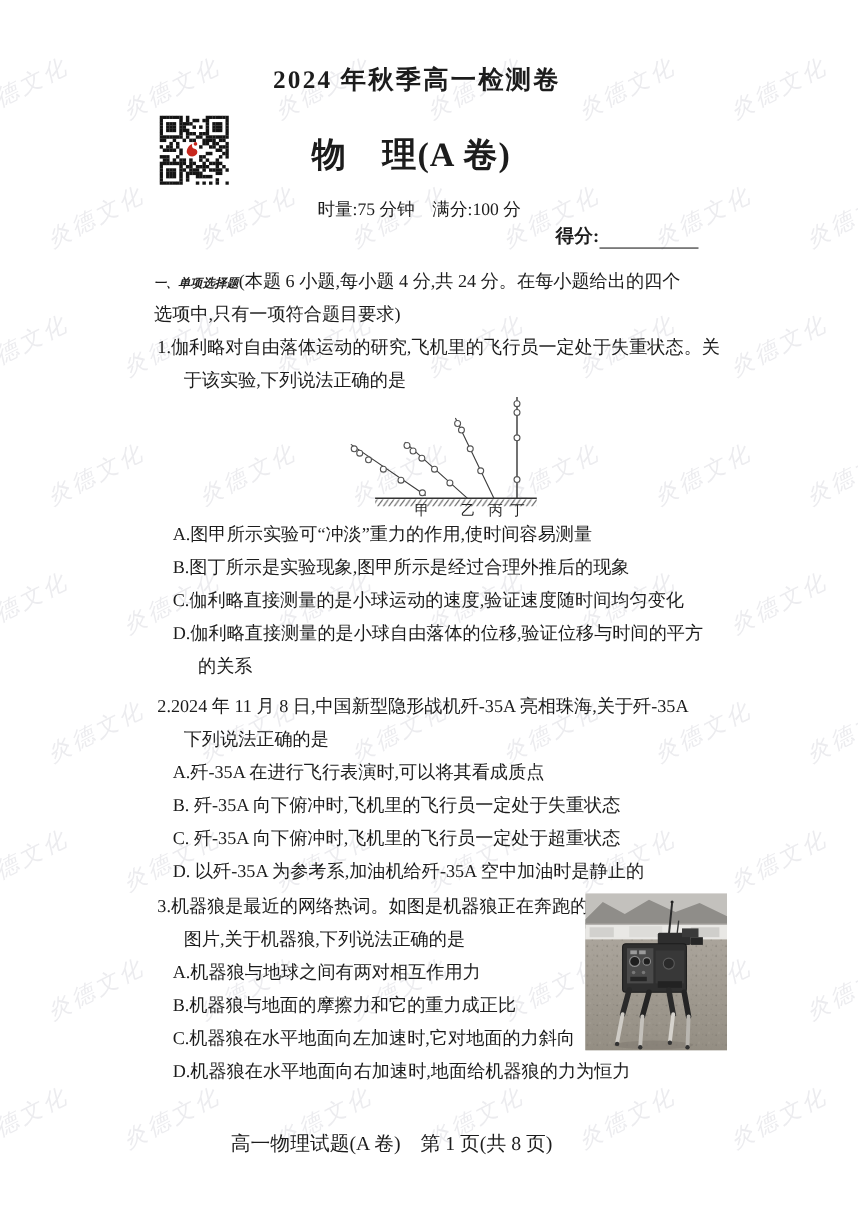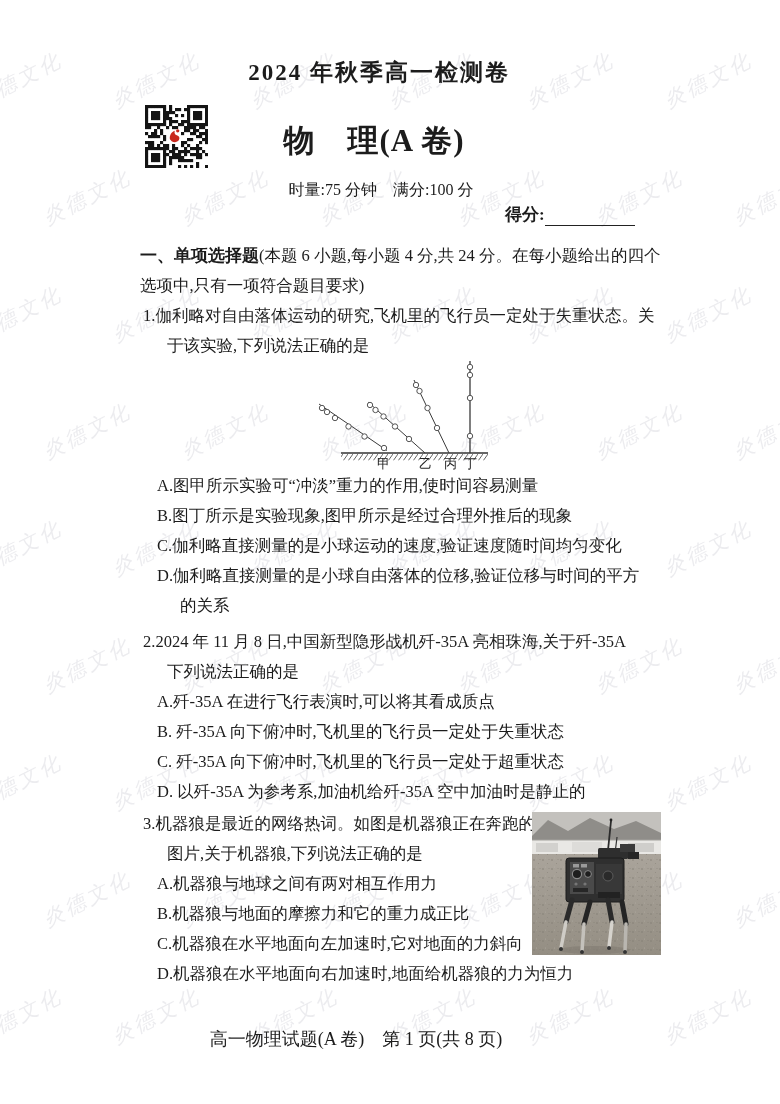--- a/index.html
+++ b/index.html
@@ -41,21 +41,21 @@
   .score-line { position:absolute; top:203px; left:505px; font-size:17px; font-weight:bold; }
   .score-blank {
     display:inline-block; width:90px; height:18px;
     border-bottom:1.5px solid #222; vertical-align:bottom;
   }
   .body-text {
     position:absolute; left:140px; top:241px; width:540px;
     font-size:16.5px; line-height:30px;
   }
   .line { height:30px; white-space:pre; }
-  .sec-bold { font-weight:bold; font-family:"Liberation Sans","DejaVu Sans",sans-serif; font-size:17px; }
+  .sec-bold { font-weight:bold; font-family:"Liberation Sans","DejaVu Sans",sans-serif; font-size:11px;font-style:italic; }
   .pl-num { padding-left:3px; }
   .pl-wrap { padding-left:27px; }
   .pl-opt { padding-left:17px; }
   .pl-cont { padding-left:40px; }
   .fig-spacer { height:110px; }
   .q2-block { margin-top:6px; }
   .q3-block { margin-top:2px; }
   .fig1 { position:absolute; left:313px; top:356px; }
   .robot { position:absolute; left:532px; top:812px; width:129px; height:143px; }
   .page-info {

